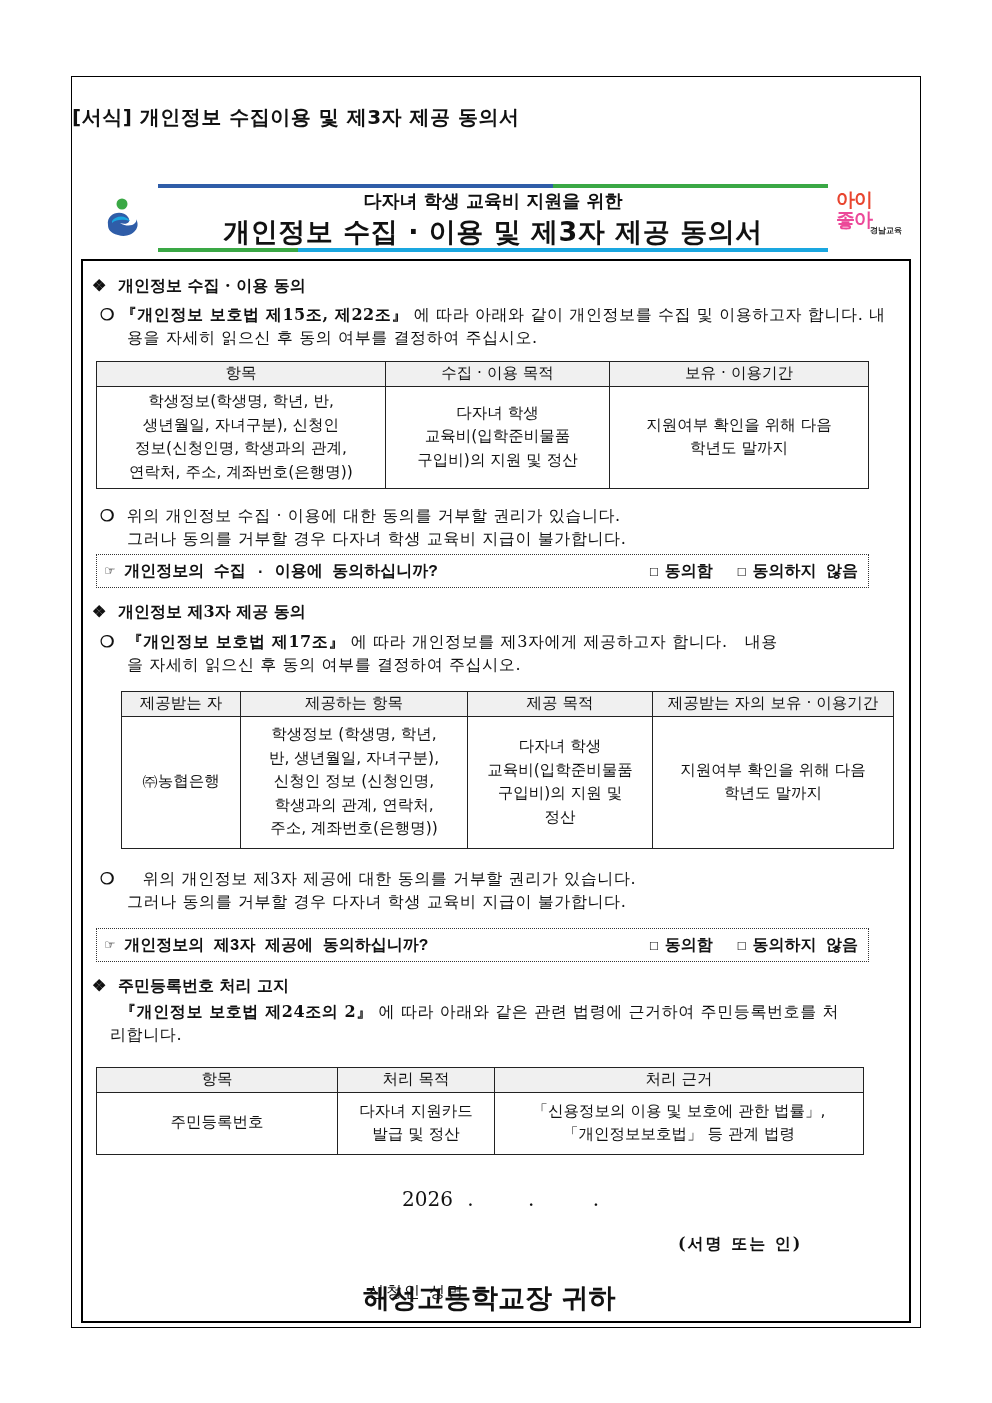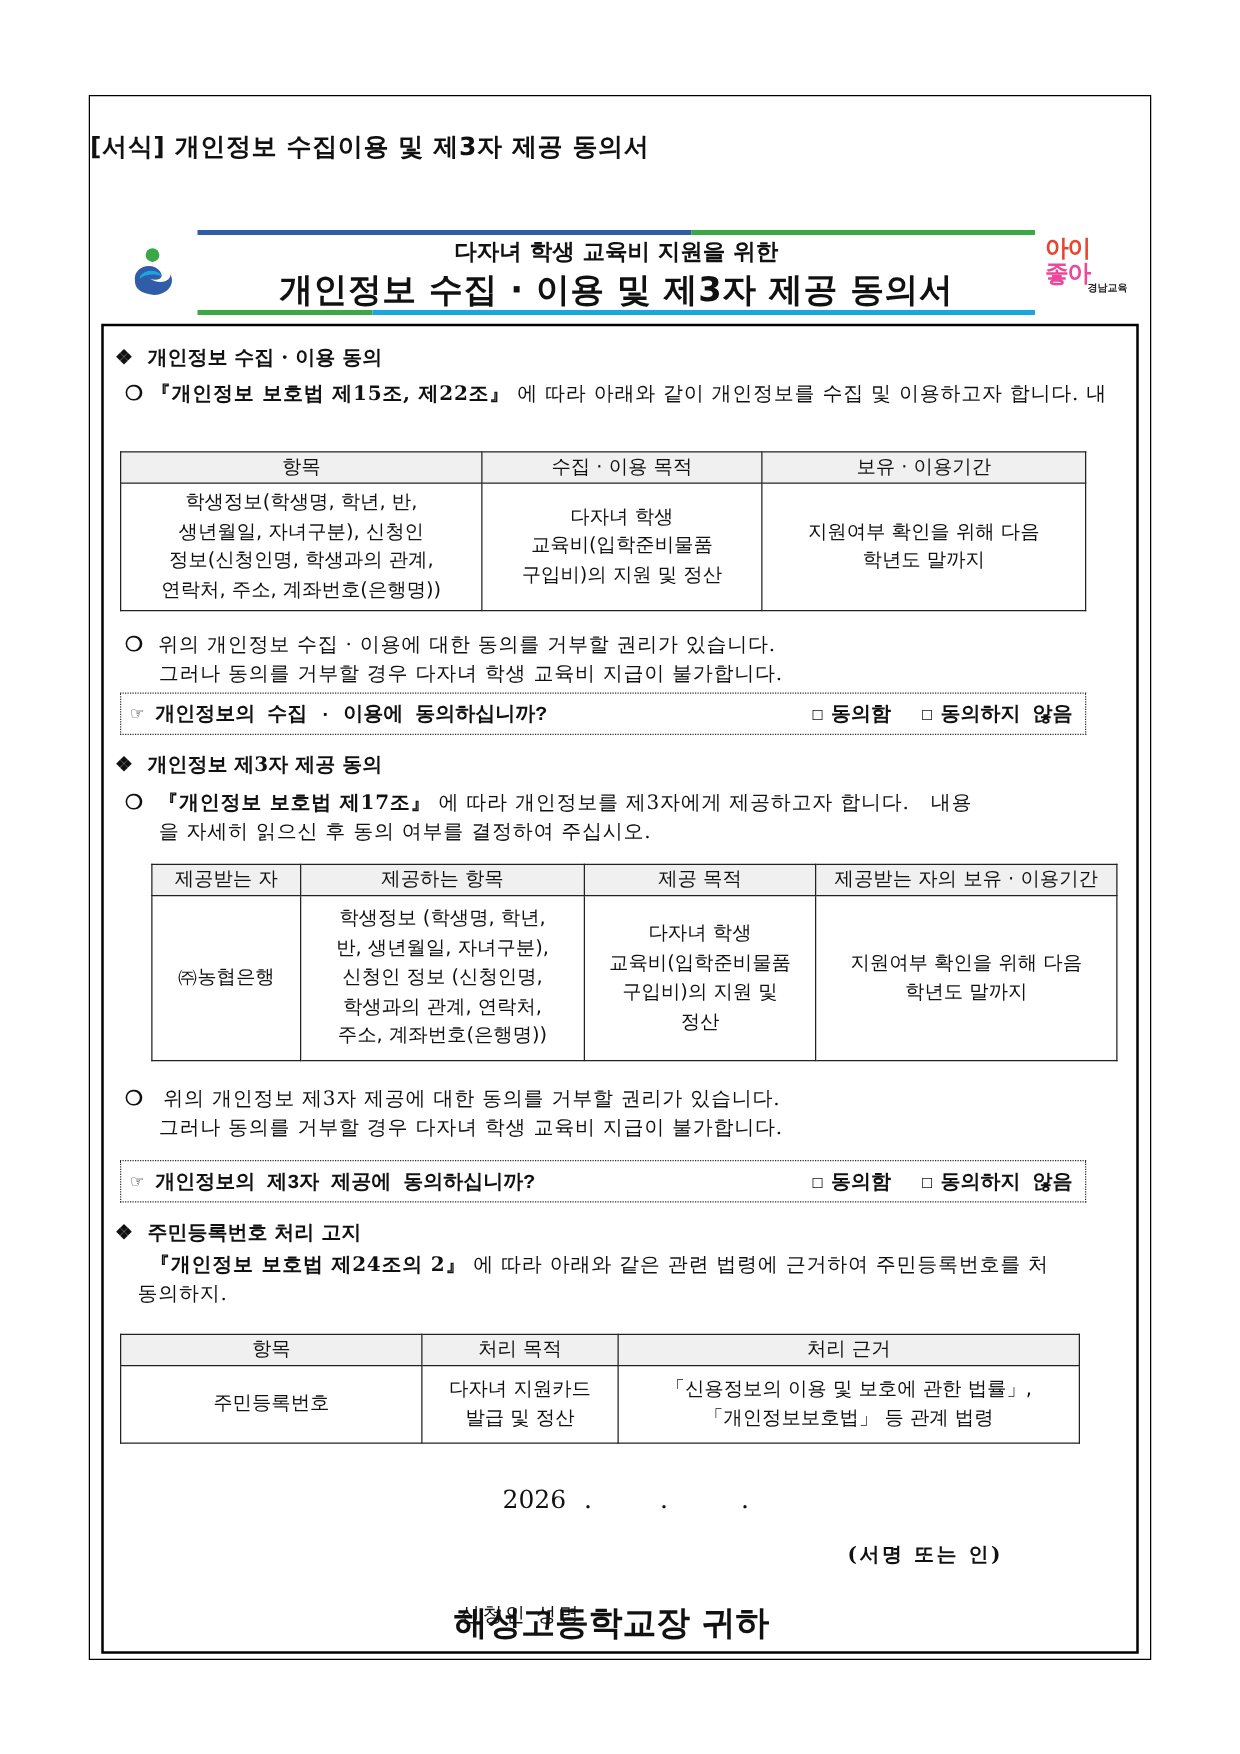--- a/index.html
+++ b/index.html
@@ -56,20 +56,21 @@
 
 <div class="abs inner-box"></div>
 
 <div class="abs sec-head" style="left:92px;top:276px;">
   <span>❖</span>
   <span style="margin-left:6px;">개인정보 수집 · 이용 동의</span>
 </div>
 <div class="abs para" style="left:100px;top:303px;width:805px;">
   <span style="font-weight:bold;">❍</span>
   <b style="margin-left:0;">『개인정보 보호법 제15조, 제22조』</b><span> 에 따라 아래와 같이 개인정보를 수집 및 이용하고자 합니다. 내</span>
+  <div style="padding-left:27px;">용을 자세히 읽으신 후 동의 여부를 결정하여 주십시오.</div>
 </div>
 <table class="t" style="left:96px;top:361px;width:773px;">
   <tbody>
       <tr>
     <th style="width:280px;">항목</th>
     <th style="width:215px;">수집 · 이용 목적</th>
     <th>보유 · 이용기간</th>
   </tr>
   <tr style="height:102px;">
     <td style="white-space:pre-line;">학생정보(학생명, 학년, 반,
@@ -123,36 +124,36 @@
 교육비(입학준비물품
 구입비)의 지원 및
 정산</td>
     <td style="white-space:pre-line;">지원여부 확인을 위해 다음
 학년도 말까지</td>
   </tr>
 </tbody>
   </table>
 <div class="abs para" style="left:100px;top:867px;">
   <span style="font-weight:bold;">❍</span>
-  <span style="margin-left:10px;">위의 개인정보 제3자 제공에 대한 동의를 거부할 권리가 있습니다.</span>
+  <span style="margin-left:22px;">위의 개인정보 제3자 제공에 대한 동의를 거부할 권리가 있습니다.</span>
   <div style="padding-left:27px;">그러나 동의를 거부할 경우 다자녀 학생 교육비 지급이 불가합니다.</div>
 </div>
 <div class="abs consent" style="left:96px;top:928px;width:773px;">
   <span class="q">☞ 개인정보의 제3자 제공에 동의하십니까?</span>
   <span class="opt"><span class="box-glyph">☐</span><span>동의함</span></span>
   <span class="opt"><span class="box-glyph">☐</span><span>동의하지 않음</span></span>
 </div>
 
 <div class="abs sec-head" style="left:92px;top:976px;">
   <span>❖</span>
   <span style="margin-left:6px;">주민등록번호 처리 고지</span>
 </div>
 <div class="abs para" style="left:110px;top:1000px;width:795px;">
   <b style="margin-left:10px;">『개인정보 보호법 제24조의 2』</b><span> 에 따라 아래와 같은 관련 법령에 근거하여 주민등록번호를 처</span>
-  <div>동의하지.</div>
+  <div>리합니다.</div>
 </div>
 <table class="t" style="left:96px;top:1067px;width:768px;">
   <tbody>
       <tr>
     <th style="width:232px;">항목</th>
     <th style="width:148px;">처리 목적</th>
     <th>처리 근거</th>
   </tr>
   <tr style="height:62px;">
     <td style="white-space:pre-line;">주민등록번호</td>

